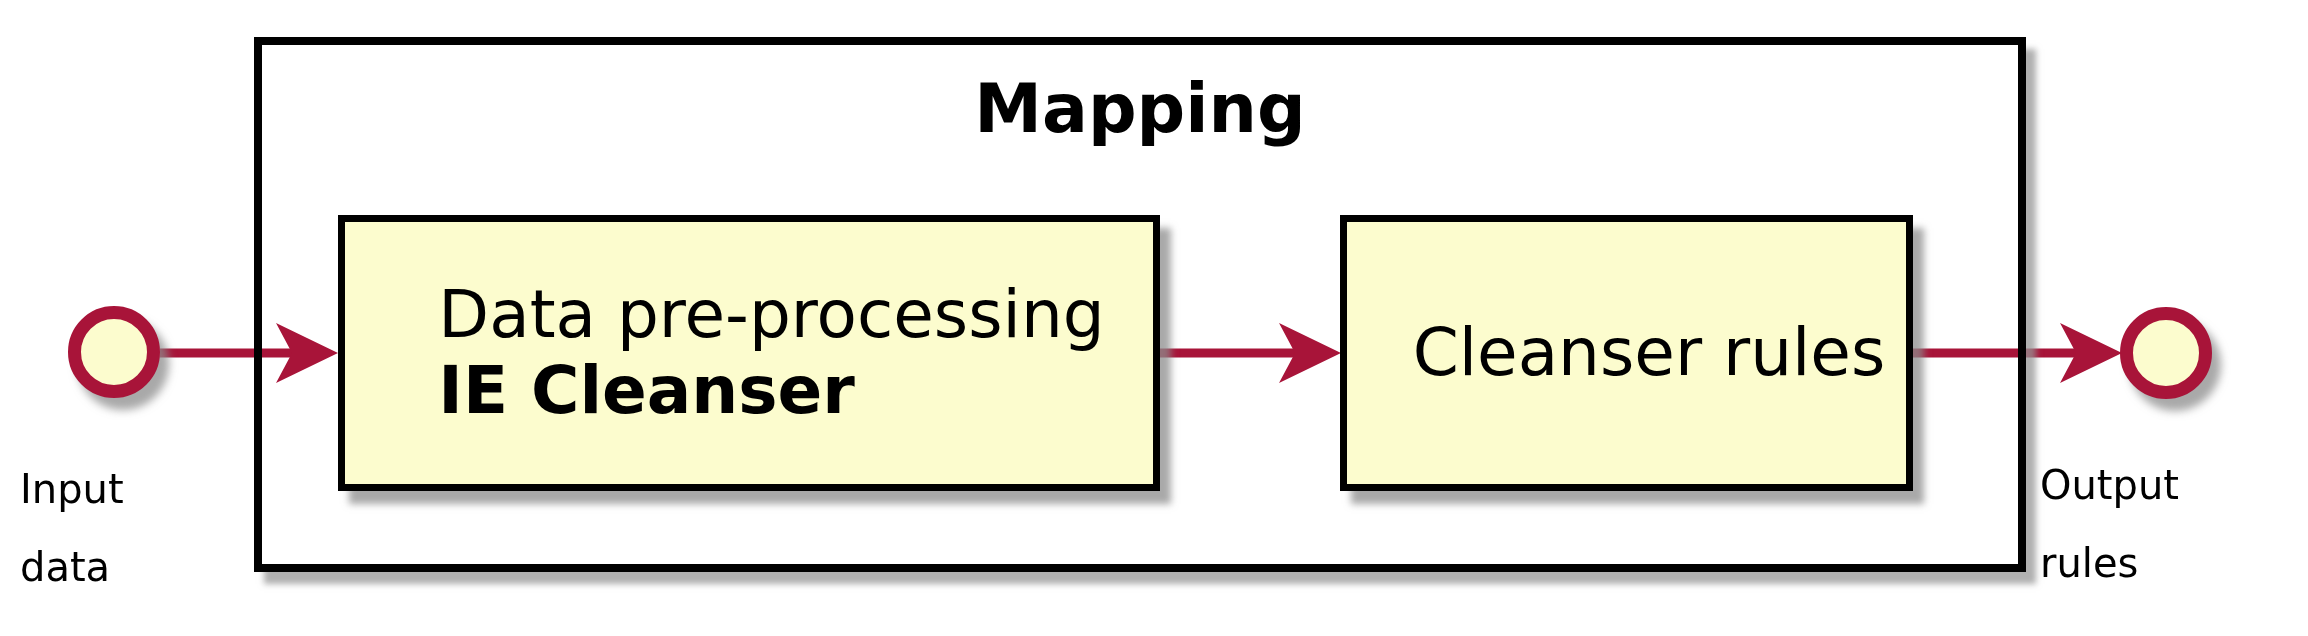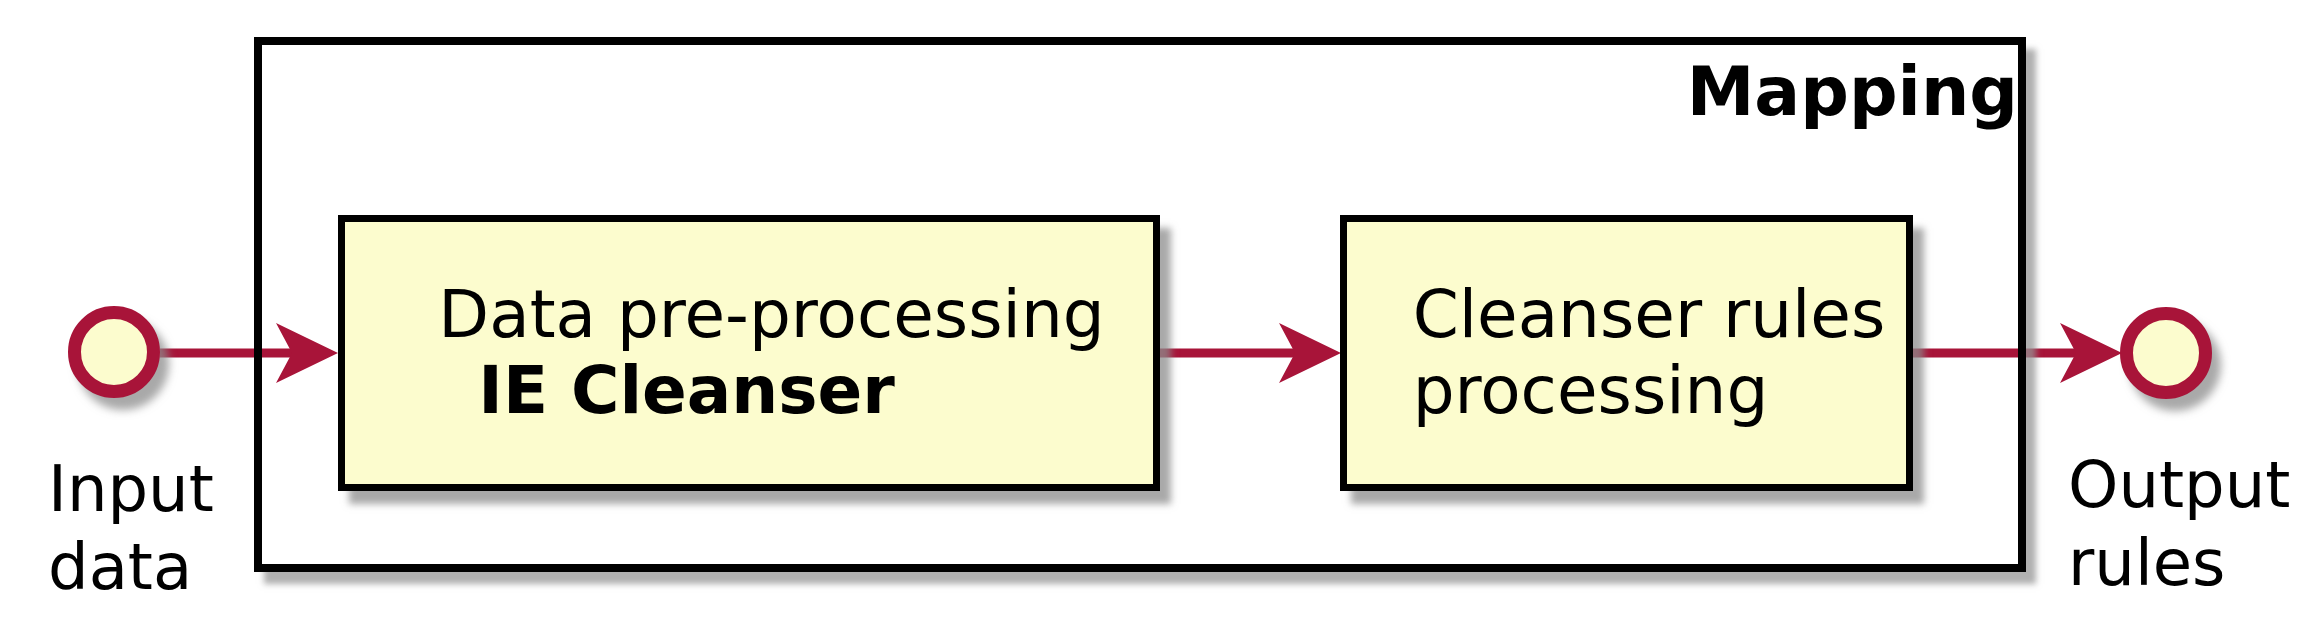--- a/index.html
+++ b/index.html
@@ -40,22 +40,22 @@
     top: 37px;
     width: 1772px;
     height: 535px;
     border: 8px solid var(--node-border, #000000);
     box-sizing: border-box;
     background: transparent;
     box-shadow: 10px 12px 6px rgba(150,150,150,0.75);
     z-index: 3;
   }
   .partition-title {
-    padding-top: 8px;
-    text-align: right;
+    padding-top: 25px;
+    text-align: center;
     font-size: 68px;
     font-weight: bold;
     line-height: 1.15;
   }
 
   
   .activity {
     position: absolute;
     box-sizing: border-box;
     background: var(--node-fill, #FCFCCE);
@@ -79,46 +79,44 @@
     width: 573px;
     height: 276px;
   }
   .activity-text {
     text-align: left;
     font-size: 66px;
     line-height: 76px;
   }
   .t-line.bold {
     font-weight: bold;
-    margin-left: 40px;
   }
 
   
   .node-circle {
     position: absolute;
     width: 92px;
     height: 92px;
     box-sizing: border-box;
     border: 13px solid var(--arrow, #A81439);
     border-radius: 50%;
     background: var(--node-fill, #FCFCCE);
     box-shadow: 9px 12px 8px rgba(140,140,140,0.75);
     z-index: 4;
   }
   .input-circle  { left: 68px;   top: 306px; }
   .output-circle { left: 2120px; top: 307px; }
 
   
   .io-label {
     position: absolute;
-    font-size: 64px;
+    font-size: 40px;
     line-height: 78px;
     white-space: pre-line;
     z-index: 1;
-    margin-left: 28px;
   }
   .input-label  { left: 20px;   top: 450px; }
   .output-label { left: 2040px; top: 446px; }
 </style>
 </head>
 <body>
 
 <div class="canvas">
 
   <svg class="arrows" viewBox="0 0 2308 636" xmlns="http://www.w3.org/2000/svg">
@@ -143,21 +141,20 @@
   <div class="activity activity-1">
     <div class="activity-text">
       <div class="t-line">Data pre-processing</div>
       <div class="t-line bold">IE Cleanser</div>
     </div>
   </div>
 
   <div class="activity activity-2">
     <div class="activity-text">
       <div class="t-line">Cleanser rules</div>
-      <div class="t-line">processing</div>
     </div>
   </div>
 
   <div class="node-circle input-circle"></div>
   <div class="node-circle output-circle"></div>
 
   <div class="io-label input-label">Input
 data</div>
   <div class="io-label output-label">Output
 rules</div>

